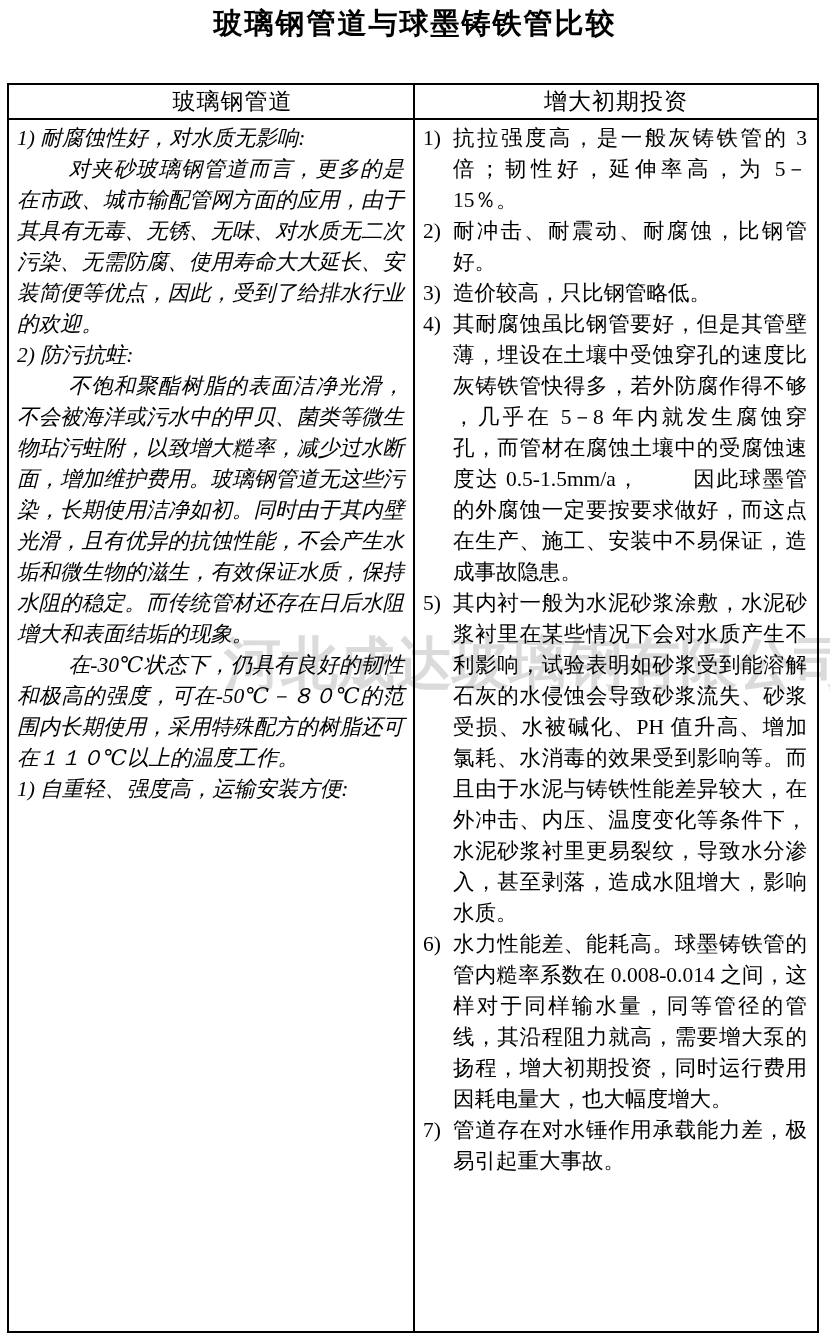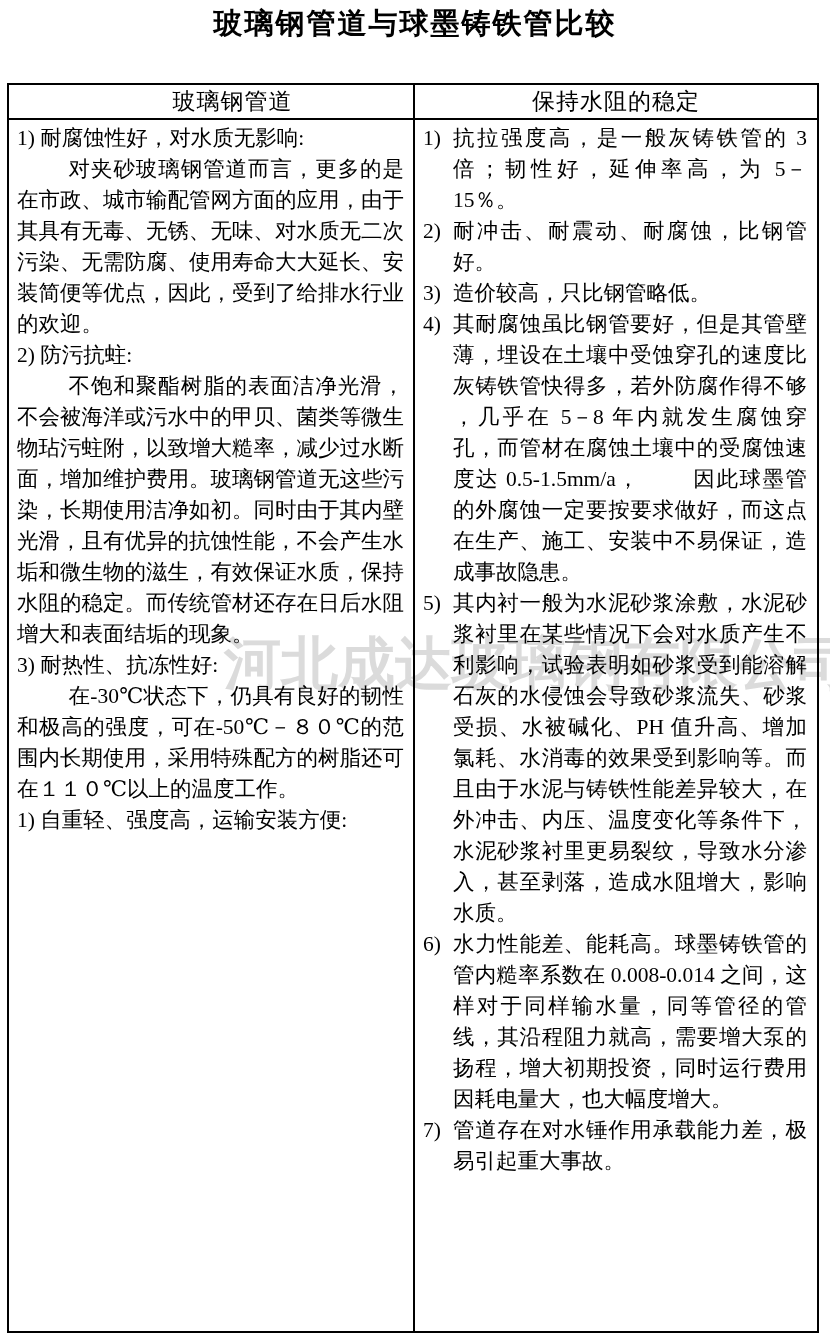--- a/index.html
+++ b/index.html
@@ -63,20 +63,21 @@
     font-size:21.5px;
     line-height:31px;
     text-align:justify;
     box-sizing:border-box;
     overflow:hidden;
   }
   .col-left{
     width:406px;flex:none;
     border-right:2px solid #000;
     padding:3px 9px 0 8px;
+    font-style:italic;
   }
   .col-right{
     flex:1;
     padding:3px 10px 0 6px;
   }
   .col p{margin:0;}
   .blk-indent{text-indent:2.4em;}
   .li{display:flex;}
   .li .num{flex:none;width:32px;padding-left:2px;box-sizing:border-box;}
   .li .txt{flex:1;text-align:justify;}
@@ -87,31 +88,30 @@
 <div class="page">
 
   <h1 class="doc-title">玻璃钢管道与球墨铸铁管比较</h1>
 
   <div class="watermark">河北成达玻璃钢有限公司</div>
 
   <div class="cmp-table">
 
     <div class="thead">
       <div class="th th-left">玻璃钢管道</div>
-      <div class="th th-right">保持水阻的稳定</div>
+      <div class="th th-right">增大初期投资</div>
     </div>
 
     <div class="tbody">
 
       <div class="col col-left">
         <p class="blk-heading">1) 耐腐蚀性好，对水质无影响:</p>
         <p class="blk-indent">对夹砂玻璃钢管道而言，更多的是在市政、城市输配管网方面的应用，由于其具有无毒、无锈、无味、对水质无二次污染、无需防腐、使用寿命大大延长、安装简便等优点，因此，受到了给排水行业的欢迎。</p>
         <p class="blk-heading">2) 防污抗蛀:</p>
         <p class="blk-indent">不饱和聚酯树脂的表面洁净光滑，不会被海洋或污水中的甲贝、菌类等微生物玷污蛀附，以致增大糙率，减少过水断面，增加维护费用。玻璃钢管道无这些污染，长期使用洁净如初。同时由于其内壁光滑，且有优异的抗蚀性能，不会产生水垢和微生物的滋生，有效保证水质，保持水阻的稳定。而传统管材还存在日后水阻增大和表面结垢的现象。</p>
-        <p class="blk-heading">3) 耐热性、抗冻性好:</p>
         <p class="blk-indent">在-30℃状态下，仍具有良好的韧性和极高的强度，可在-50℃－８０℃的范围内长期使用，采用特殊配方的树脂还可在１１０℃以上的温度工作。</p>
         <p class="blk-heading">1) 自重轻、强度高，运输安装方便:</p>
       </div>
 
       <div class="col col-right">
         <div class="li">
           <span class="num">1)</span>
           <div class="txt">抗拉强度高，是一般灰铸铁管的 3 倍；韧性好，延伸率高，为 5－15％。</div>
         </div>
         <div class="li">

